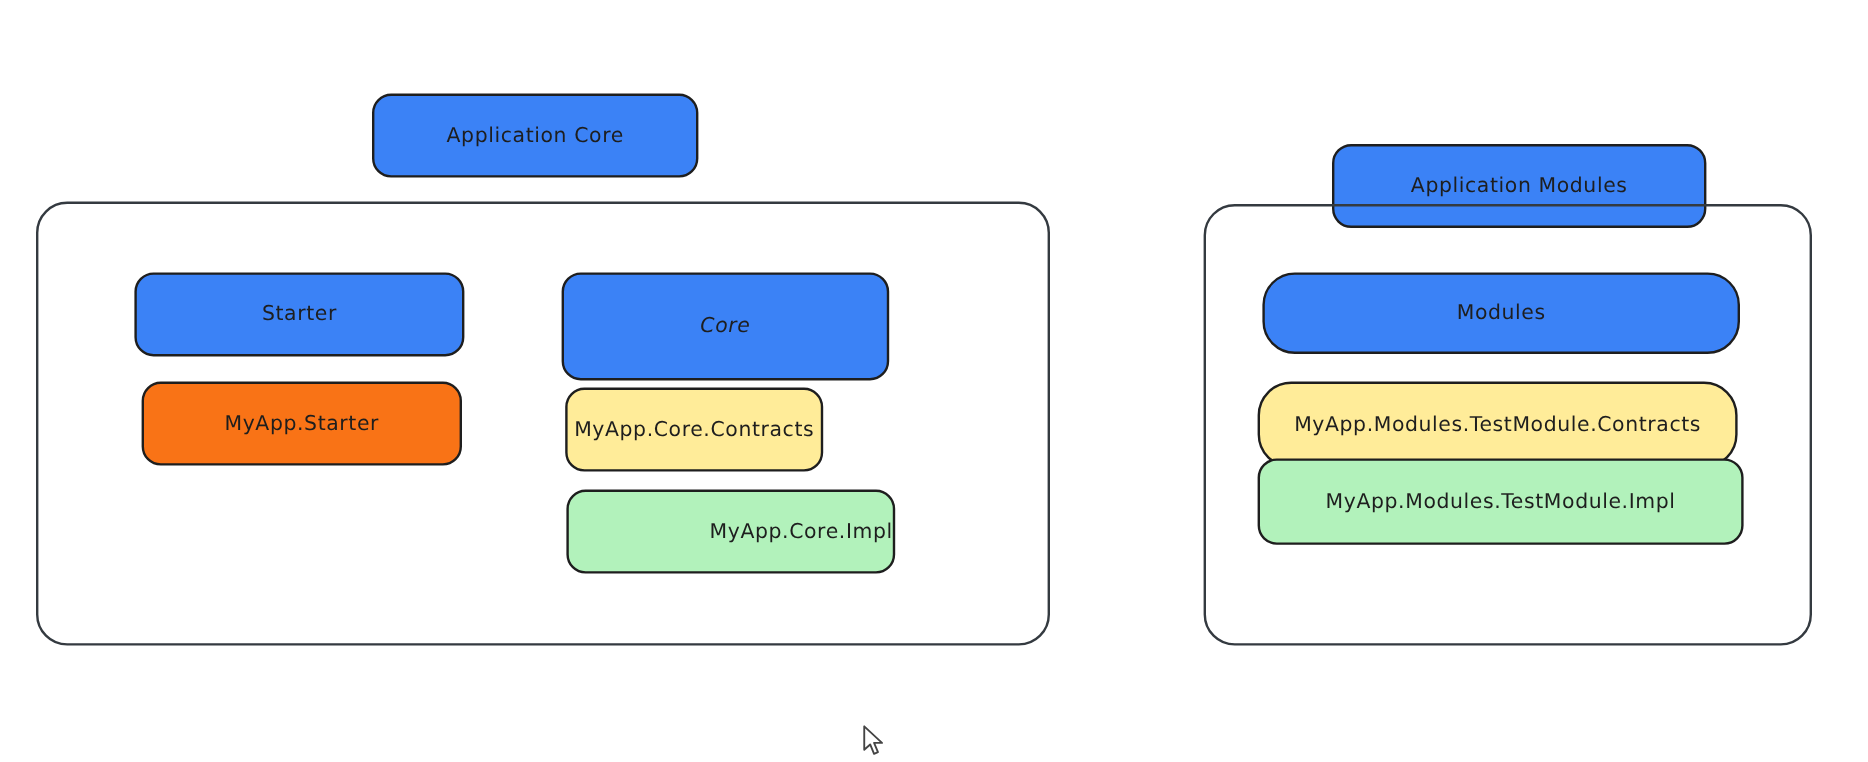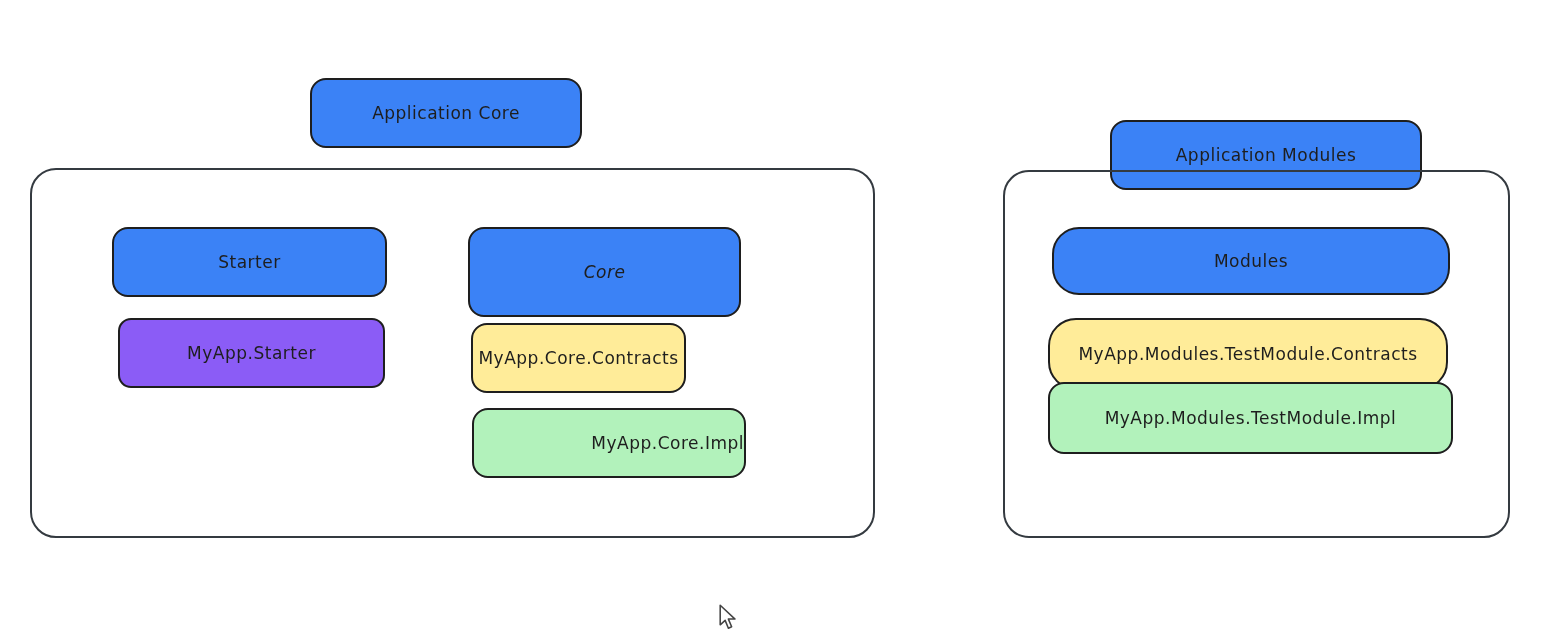--- a/index.html
+++ b/index.html
@@ -28,21 +28,21 @@
     letter-spacing: 0.5px;
   }
   .container-box {
     position: absolute;
     box-sizing: border-box;
     border: 2.5px solid #343a40;
     border-radius: 26px;
     background: transparent;
   }
   .fill-blue   { background: #3b82f6; }
-  .fill-pink   { background: #8b5cf6; border-radius: 13px; }
+  .fill-pink   { background: #f97316; }
   .fill-yellow { background: #ffec99; }
   .fill-green  { background: #b2f2bb; }
 
   
   .hdr-core        { left: 310px;  top: 78px;   width: 272px; height: 70px; }
   .box-left-cont   { left: 30px;   top: 168px;  width: 845px; height: 370px; }
   .node-startup    { left: 112px;  top: 227px;  width: 275px; height: 70px; }
   .node-starter    { left: 118px;  top: 318px;  width: 267px; height: 70px; }
   .node-core       { left: 468px;  top: 227px;  width: 273px; height: 90px; font-style: italic; }
   .node-contracts  { left: 471px;  top: 323px;  width: 215px; height: 70px; }

